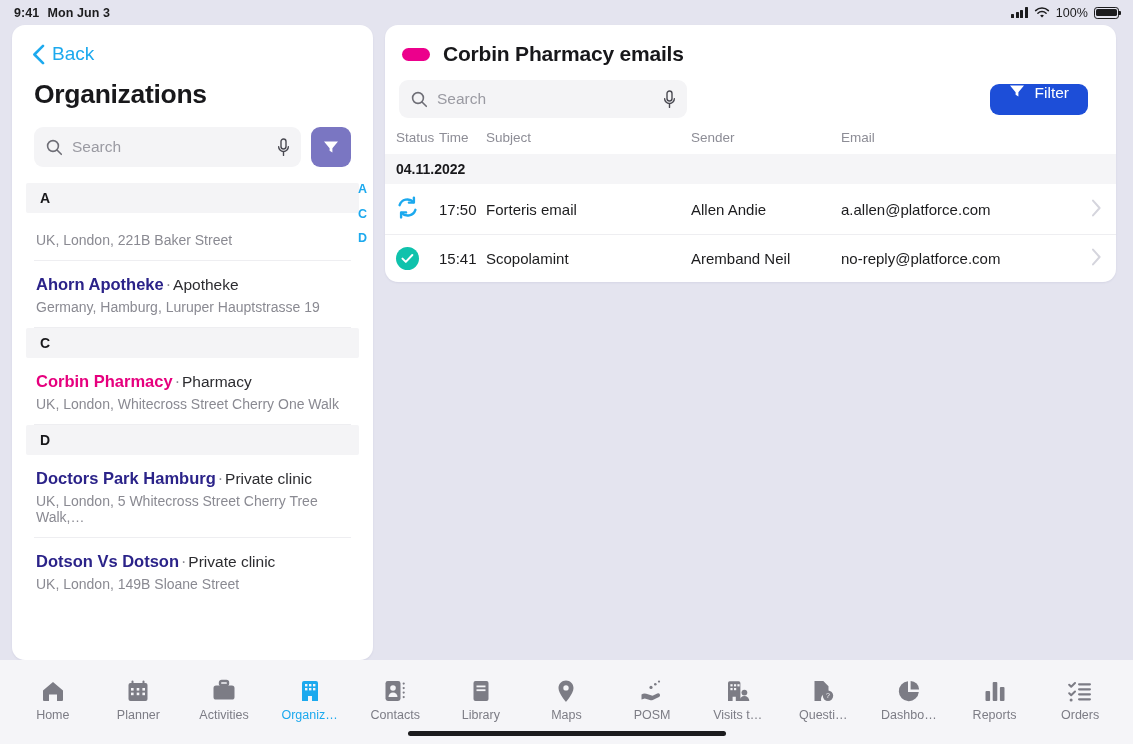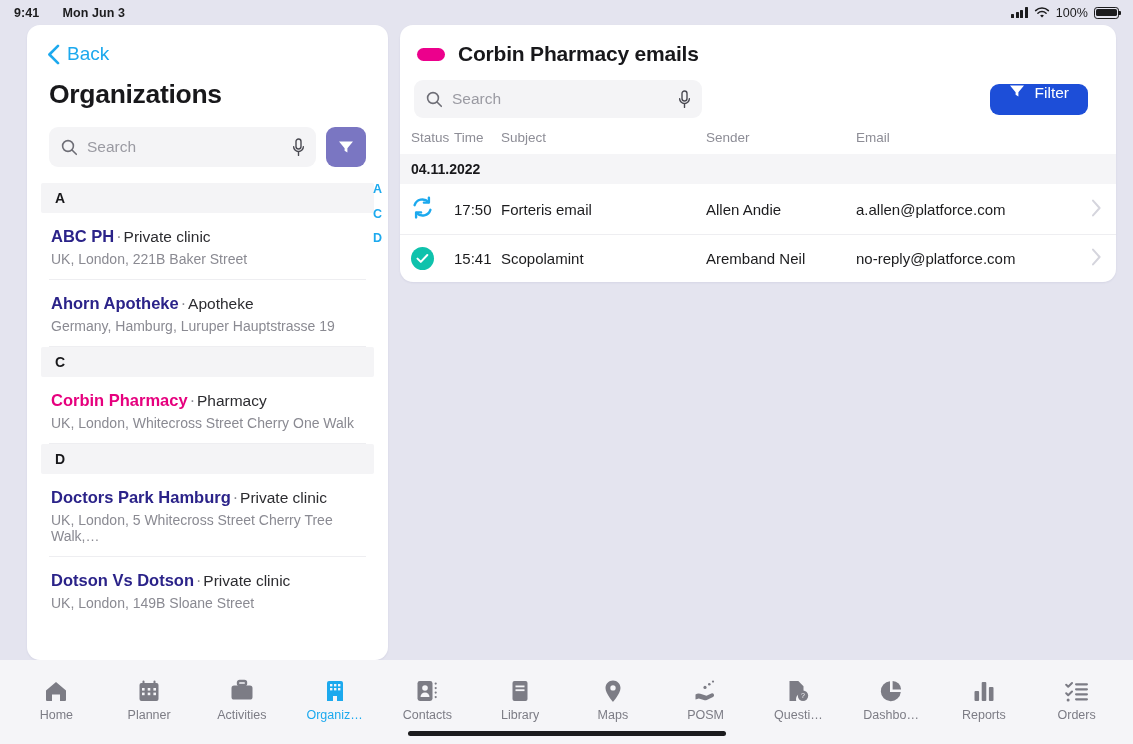--- a/index.html
+++ b/index.html
@@ -13,21 +13,21 @@
   body { position: relative; }
 
   
   .statusbar {
     height: 25px; width: 100%;
     display: flex; align-items: center; justify-content: space-between;
     padding: 0 14px 0 14px;
     font-size: 12.5px; font-weight: 700; color: #1c1c1e;
     letter-spacing: .1px;
   }
-  .sb-left { display: flex; gap: 23px; align-items: center; }
+  .sb-left { display: flex; gap: 8px; align-items: center; }
   .sb-right { display: flex; gap: 6px; align-items: center; }
   .sig { display: flex; align-items: flex-end; gap: 1.5px; height: 11px; }
   .sig i { width: 3px; background: #1c1c1e; border-radius: .6px; display: block; }
   .sig i:nth-child(1) { height: 4px; }
   .sig i:nth-child(2) { height: 6px; }
   .sig i:nth-child(3) { height: 8.5px; }
   .sig i:nth-child(4) { height: 11px; }
   .battery {
     width: 25px; height: 12px; border: 1.3px solid #1c1c1e; border-radius: 3.2px;
     position: relative; padding: 1.3px;
@@ -35,21 +35,21 @@
   .battery::after {
     content: ""; position: absolute; right: -3.4px; top: 3.4px;
     width: 2px; height: 4.4px; background: #1c1c1e; border-radius: 0 1px 1px 0;
   }
   .battery span { display: block; height: 100%; width: 100%; background: #1c1c1e; border-radius: 1.6px; }
   .pct { font-size: 12.5px; font-weight: 400; }
 
   
   .stage {
     position: absolute; left: 0; top: 25px; right: 0; bottom: 84px;
-    display: flex; gap: 12px; padding: 0 17px 0 27px; border-radius: 31px;
+    display: flex; gap: 12px; padding: 0 17px 0 12px; border-radius: 31px;
   }
 
   
   .left-panel {
     width: 361px; background: #fff; border-radius: 13px;
     display: flex; flex-direction: column;
     box-shadow: 0 1px 2px rgba(80,80,130,.09);
     overflow: hidden;
   }
   .back-row {
@@ -232,21 +232,20 @@
         <svg width="16" height="14" viewBox="0 0 16 14">
           <path d="M1 1.6h14L9.4 8.2v4.4L6.6 10.8V8.2L1 1.6z" fill="#ffffff"></path>
         </svg>
       </div>
     </div>
 
     <div class="list-wrap">
       <div class="org-list" id="org-list">
           <div class="alpha-head">A</div>
           <div class="org-item">
-            <div class="org-line1"><span class="org-name">ABC PH</span><span class="org-sep">·</span><span class="org-type">Private clinic</span></div>
             <div class="org-addr">UK, London, 221B Baker Street</div>
           </div>
           <div class="org-item">
             <div class="org-line1"><span class="org-name">Ahorn Apotheke</span><span class="org-sep">·</span><span class="org-type">Apotheke</span></div>
             <div class="org-addr">Germany, Hamburg, Luruper Hauptstrasse 19</div>
           </div>
           <div class="alpha-head">C</div>
           <div class="org-item">
             <div class="org-line1"><span class="org-name sel">Corbin Pharmacy</span><span class="org-sep">·</span><span class="org-type">Pharmacy</span></div>
             <div class="org-addr">UK, London, Whitecross Street Cherry One Walk</div>
@@ -427,20 +426,33 @@
       <svg width="24" height="24" viewBox="0 0 24 24" fill="#7c7c85" color="#7c7c85">
         <path d="M1.5 15.5c2-1.4 4.2-1 6.4-.3l4.6 1.5 4.8-2.2a2 2 0 0 1 2.6 1c.4.9 0 2-.9 2.4l-6.2 3a4 4 0 0 1-3 .2l-5-1.7-3.3 1.2z"></path>
         <circle cx="11" cy="8.4" r="1.6"></circle>
         <circle cx="15.3" cy="5.3" r="1.3"></circle>
         <circle cx="19" cy="2.6" r="1.1"></circle>
       </svg>
       <span class="tab-label">POSM</span>
     </div>
     <div class="tab">
       <svg width="24" height="24" viewBox="0 0 24 24" fill="#7c7c85" color="#7c7c85">
+        <path d="M2 22V4a1.7 1.7 0 0 1 1.7-1.7h9A1.7 1.7 0 0 1 14.4 4v18H9.8v-4.3H6.6V22z"></path>
+        <rect x="4.4" y="5.2" width="2.2" height="2.2" fill="#f5f5f8"></rect>
+        <rect x="8" y="5.2" width="2.2" height="2.2" fill="#f5f5f8"></rect>
+        <rect x="11.4" y="5.2" width="2.2" height="2.2" fill="#f5f5f8"></rect>
+        <rect x="4.4" y="9" width="2.2" height="2.2" fill="#f5f5f8"></rect>
+        <rect x="8" y="9" width="2.2" height="2.2" fill="#f5f5f8"></rect>
+        <circle cx="18.4" cy="13.6" r="2.9"></circle>
+        <path d="M13.5 22a4.9 4.9 0 0 1 9.8 0z"></path>
+      </svg>
+      <span class="tab-label">Visits t…</span>
+    </div>
+    <div class="tab">
+      <svg width="24" height="24" viewBox="0 0 24 24" fill="#7c7c85" color="#7c7c85">
         <path d="M3.5 2h8.8l5.2 5.2V14a6.5 6.5 0 0 0-7.3 8H3.5z"></path>
         <circle cx="17" cy="16.8" r="5.2"></circle>
         <text x="17" y="19.4" font-size="7" text-anchor="middle" fill="#f5f5f8" font-family="sans-serif">?</text>
       </svg>
       <span class="tab-label">Questi…</span>
     </div>
     <div class="tab">
       <svg width="24" height="24" viewBox="0 0 24 24" fill="#7c7c85" color="#7c7c85">
         <path d="M11 2.2A10 10 0 1 0 21.8 13H11z"></path>
         <path d="M13.6 1.9V10.4h8.5a8.6 8.6 0 0 0-8.5-8.5z"></path>

